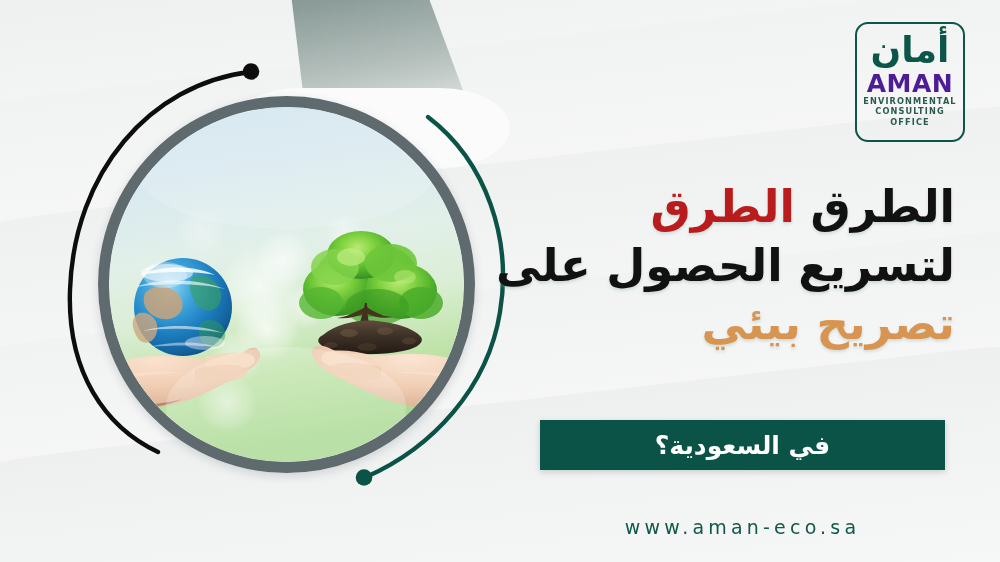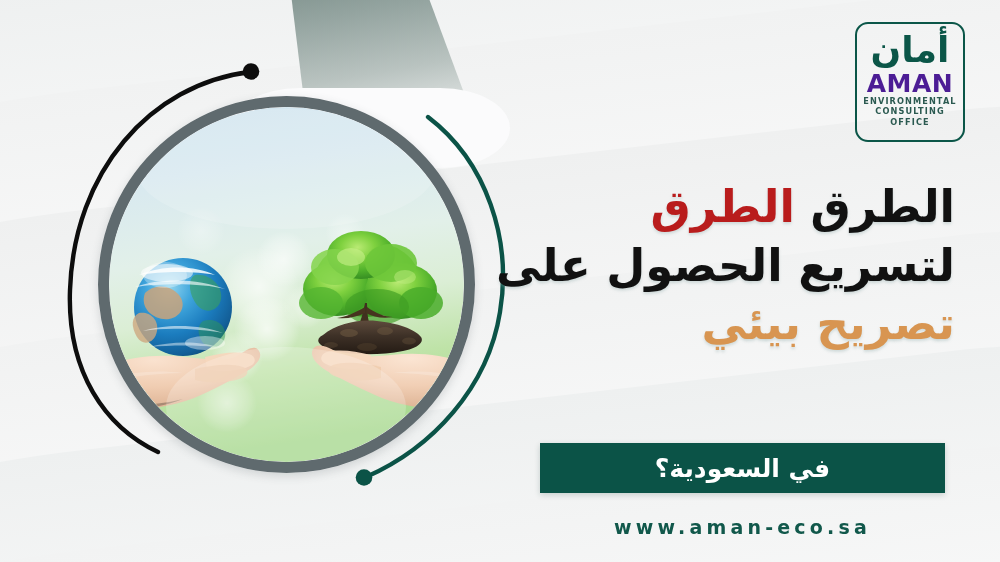--- a/index.html
+++ b/index.html
@@ -95,21 +95,21 @@
     line-height:1.30;
     color:#111111;
     letter-spacing:-0.3px;
     text-shadow:0 2px 3px rgba(140,170,170,.35);
   }
   .hl-green  { color:#b91c1c; }
   .hl-orange { color:#D89551; }
 
   .cta-band {
     position:absolute;
-    left:540px; top:443px;
+    left:540px; top:420px;
     width:405px; height:50px;
     background:#0B5347;
     display:flex; align-items:center; justify-content:center;
     box-shadow:0 2px 6px rgba(20,60,52,.20);
   }
   .cta-band span {
     direction:rtl;
     color:#ffffff;
     font-weight:bold;
     font-size:25px;
@@ -117,21 +117,21 @@
     font-family:"DejaVu Sans","Liberation Sans",sans-serif;
   }
 
   .url {
     position:absolute;
     left:540px; top:516px;
     width:405px;
     text-align:center;
     color:#11584B;
     font-size:19px;
-    font-weight:700;
+    font-weight:400;
     letter-spacing:4.2px;
     font-family:"DejaVu Sans","Liberation Sans",sans-serif;
   }
 
   
   .logo {
     position:absolute;
     left:855px; top:22px;
     width:110px; height:120px;
     border:2.5px solid #0B5648;

